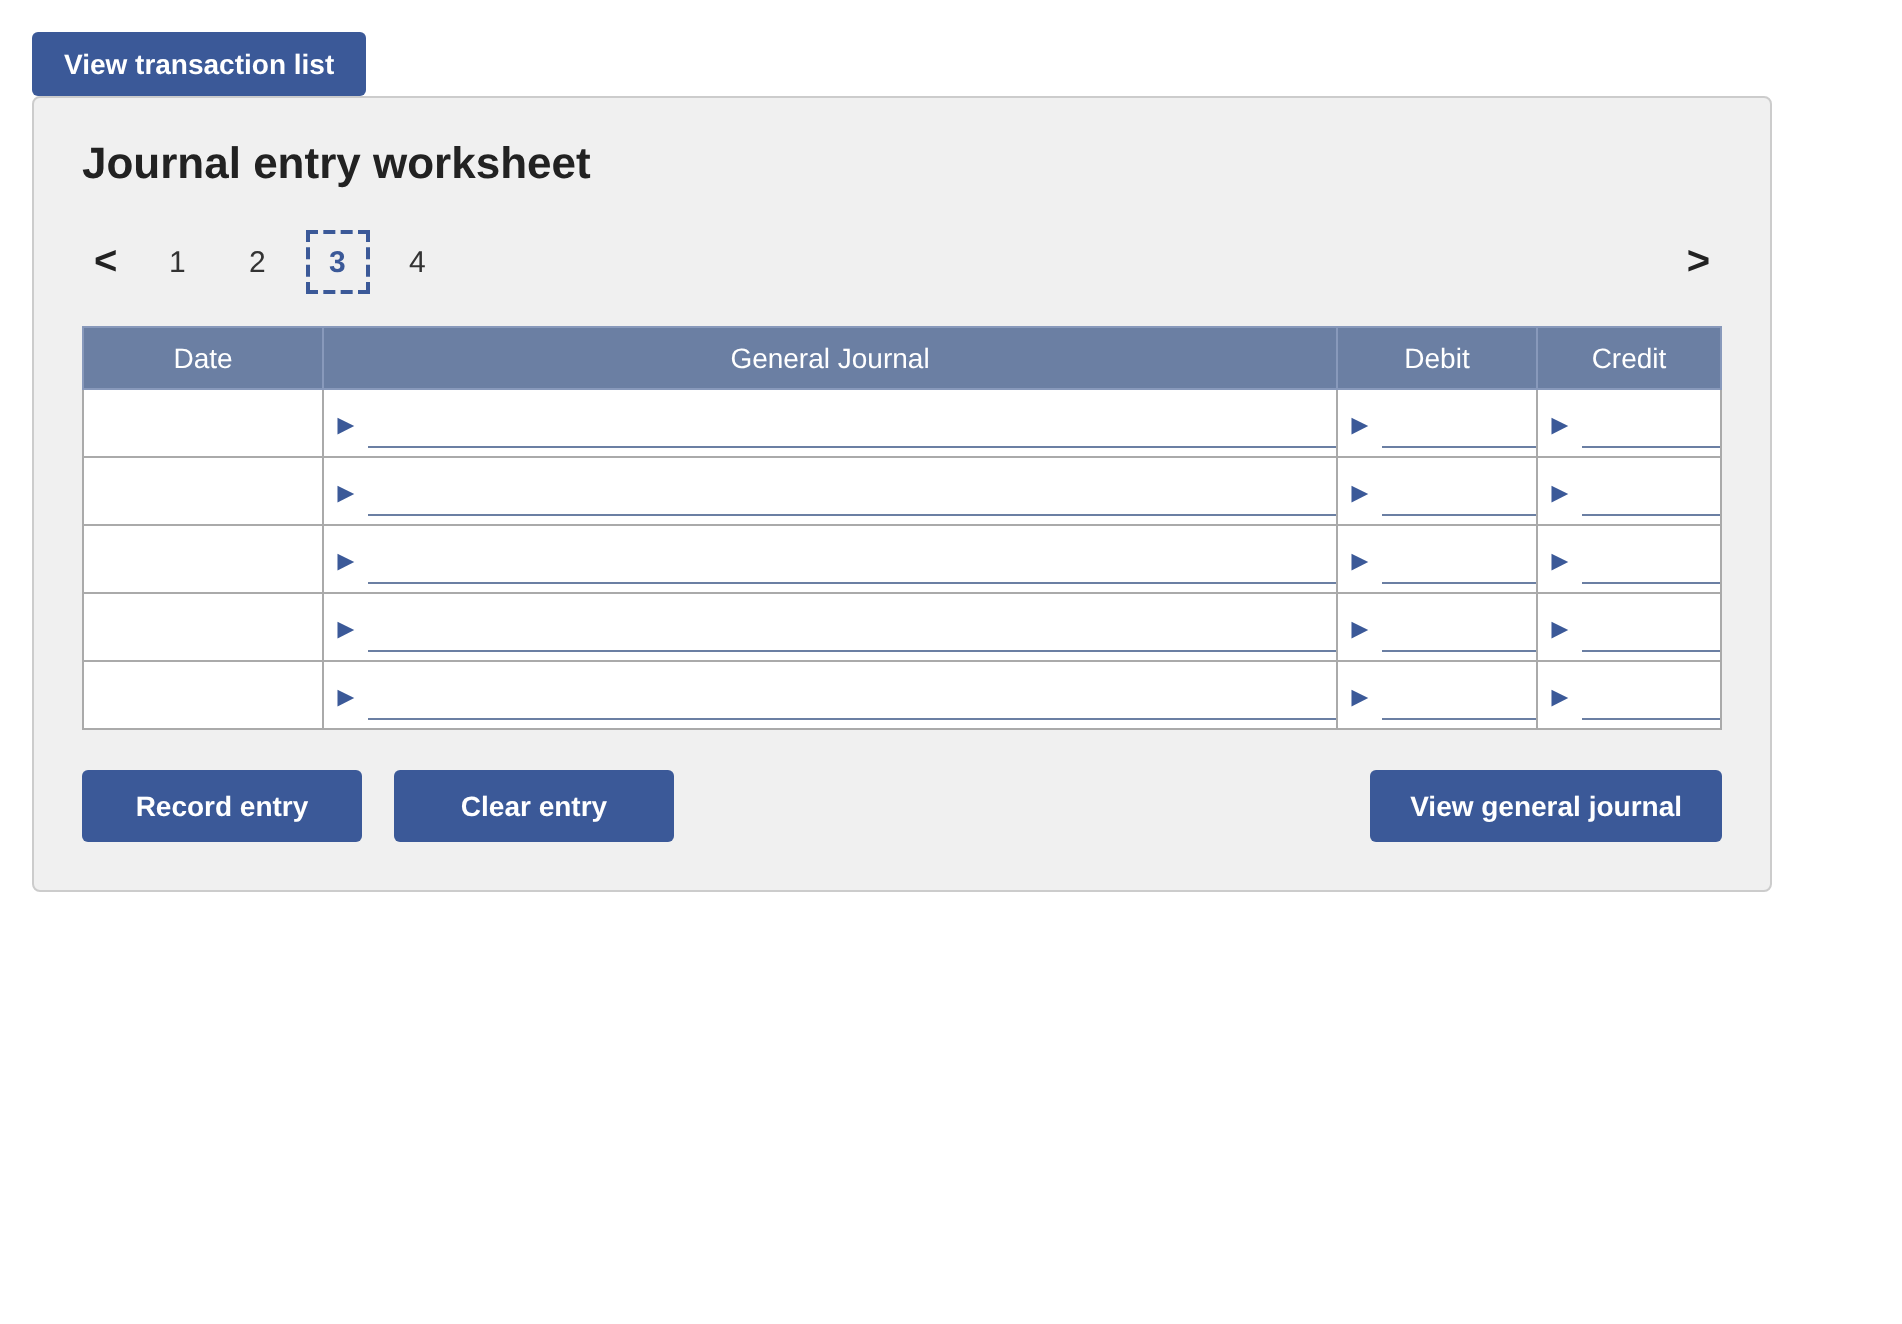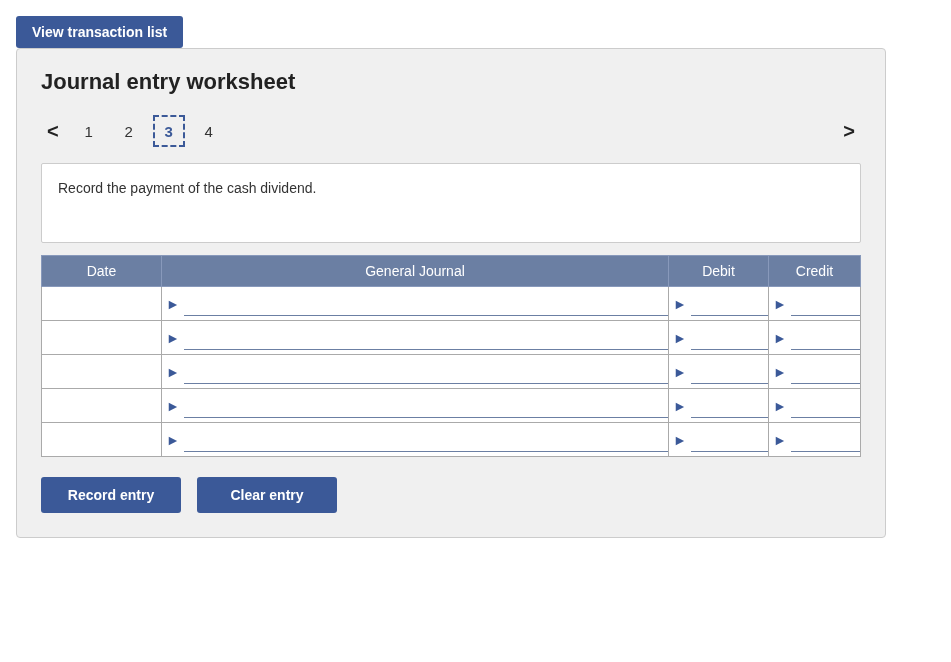--- a/index.html
+++ b/index.html
@@ -172,23 +172,20 @@
 
   <div class="step-nav">
     <button class="nav-arrow">&lt;</button>
     <div class="step-num">1</div>
     <div class="step-num">2</div>
     <div class="step-num active">3</div>
     <div class="step-num">4</div>
     <button class="nav-arrow right-nav">&gt;</button>
   </div>
 
-  <div class="instruction-box">
-    <span>Record the payment of the cash dividend.</span>
-  </div>
 
 
   <table class="journal-table">
     <thead>
       <tr>
         <th class="date-col">Date</th>
         <th class="general-col">General Journal</th>
         <th class="debit-col">Debit</th>
         <th class="credit-col">Credit</th>
       </tr>
@@ -334,14 +331,15 @@
             </div>
           </div>
         </td>
       </tr>
     </tbody>
   </table>
 
   <div class="buttons-row">
     <button class="action-btn btn-record">Record entry</button>
     <button class="action-btn btn-clear">Clear entry</button>
+    <button class="action-btn btn-view">View general journal</button>
   </div>
 </div>
 
 </body></html>

